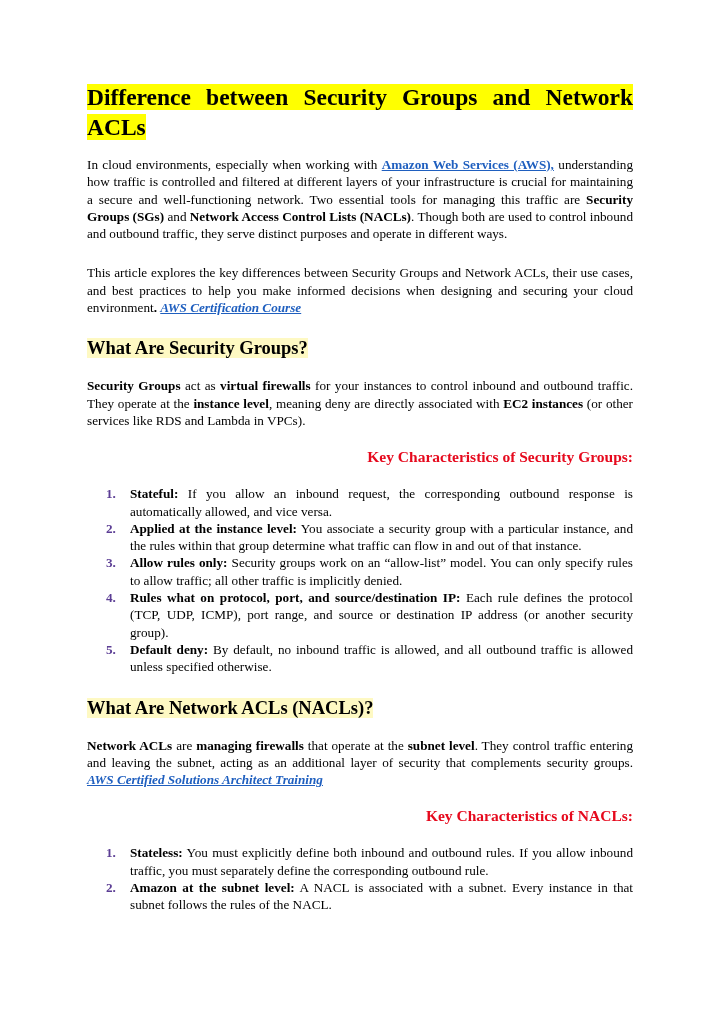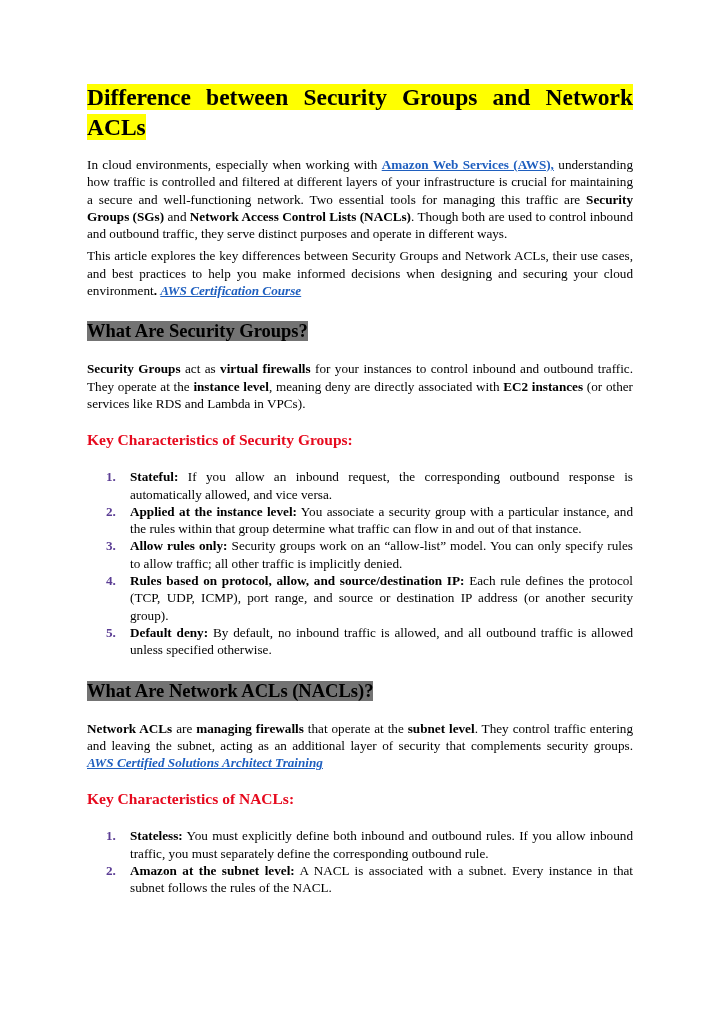--- a/index.html
+++ b/index.html
@@ -9,24 +9,24 @@
       font-family: "Liberation Serif", "DejaVu Serif", serif;
       color: #000; font-size: 13.2px; line-height: 17.3px;
     }
     .title {
       margin: 0; font-size: 23.5px; line-height: 30px; font-weight: bold;
       text-align: justify; text-align-last: left;
     }
     .title span { background: #ffff00; }
     p { margin: 0; text-align: justify; }
     .p1 { margin-top: 14px; }
-    .p2 { margin-top: 5px; }
+    .p2 { margin-top: 22px; }
     .h2 { margin: 20px 0 0 0; font-size: 18.5px; line-height: 24px; font-weight: bold; }
-    .h2 span { background: #737373; }
-    .h3 { margin: 18px 0 0 0; font-size: 15.5px; line-height: 20px; font-weight: bold; color: #e6091d; }
+    .h2 span { background: #fef9c3; }
+    .h3 { margin: 18px 0 0 0; font-size: 15.5px; line-height: 20px; font-weight: bold; color: #e6091d; text-align: right; }
     .after-h2 { margin-top: 17px; }
     a { color: #1f5fbf; text-decoration: underline; font-weight: bold; }
     a.it { font-style: italic; }
     ol { margin: 18px 0 0 0; padding: 0 0 0 43px; list-style: none; }
     ol li { position: relative; text-align: justify; }
     .num { position: absolute; left: -24px; top: 0; color: #5b3d94; font-weight: bold; }
     b { font-weight: bold; }
   </style>
 </head>
 <body>
@@ -41,21 +41,21 @@
   <h2 class="h2"><span>What Are Security Groups?</span></h2>
 
   <p class="after-h2"><b>Security Groups</b><span> act as </span><b>virtual firewalls</b><span> for your instances to control inbound and outbound traffic. They operate at the </span><b>instance level</b><span>, meaning deny are directly associated with </span><b>EC2 instances</b><span> (or other services like RDS and Lambda in VPCs).</span></p>
 
   <h3 class="h3">Key Characteristics of Security Groups:</h3>
 
   <ol>
     <li><span class="num">1.</span><b>Stateful:</b><span> If you allow an inbound request, the corresponding outbound response is automatically allowed, and vice versa.</span></li>
     <li><span class="num">2.</span><b>Applied at the instance level:</b><span> You associate a security group with a particular instance, and the rules within that group determine what traffic can flow in and out of that instance.</span></li>
     <li><span class="num">3.</span><b>Allow rules only:</b><span> Security groups work on an “allow-list” model. You can only specify rules to allow traffic; all other traffic is implicitly denied.</span></li>
-    <li><span class="num">4.</span><b>Rules based on protocol, allow, and source/destination IP:</b><span> Each rule defines the protocol (TCP, UDP, ICMP), port range, and source or destination IP address (or another security group).</span></li>
+    <li><span class="num">4.</span><b>Rules what on protocol, port, and source/destination IP:</b><span> Each rule defines the protocol (TCP, UDP, ICMP), port range, and source or destination IP address (or another security group).</span></li>
     <li><span class="num">5.</span><b>Default deny:</b><span> By default, no inbound traffic is allowed, and all outbound traffic is allowed unless specified otherwise.</span></li>
   </ol>
 
   <h2 class="h2"><span>What Are Network ACLs (NACLs)?</span></h2>
 
   <p class="after-h2"><b>Network ACLs</b><span> are </span><b>managing firewalls</b><span> that operate at the </span><b>subnet level</b><span>. They control traffic entering and leaving the subnet, acting as an additional layer of security that complements security groups. </span><a href="#" class="it">AWS Certified Solutions Architect Training</a></p>
 
   <h3 class="h3">Key Characteristics of NACLs:</h3>
 
   <ol>

